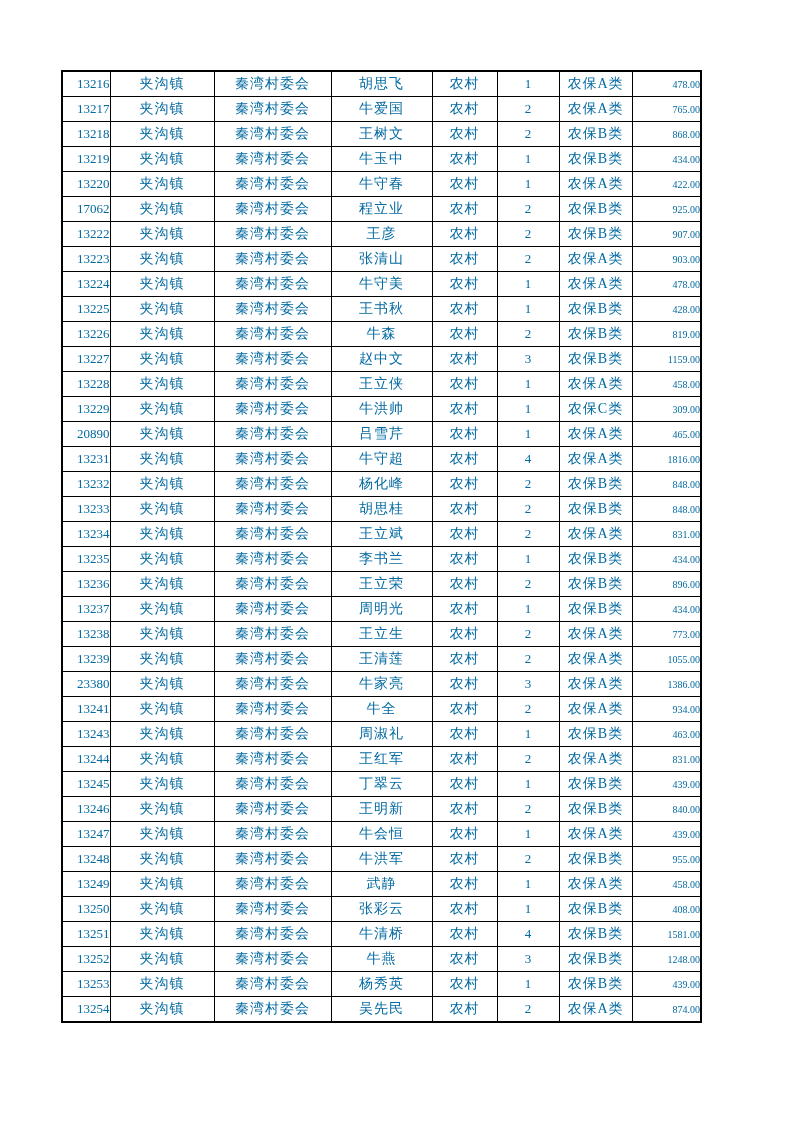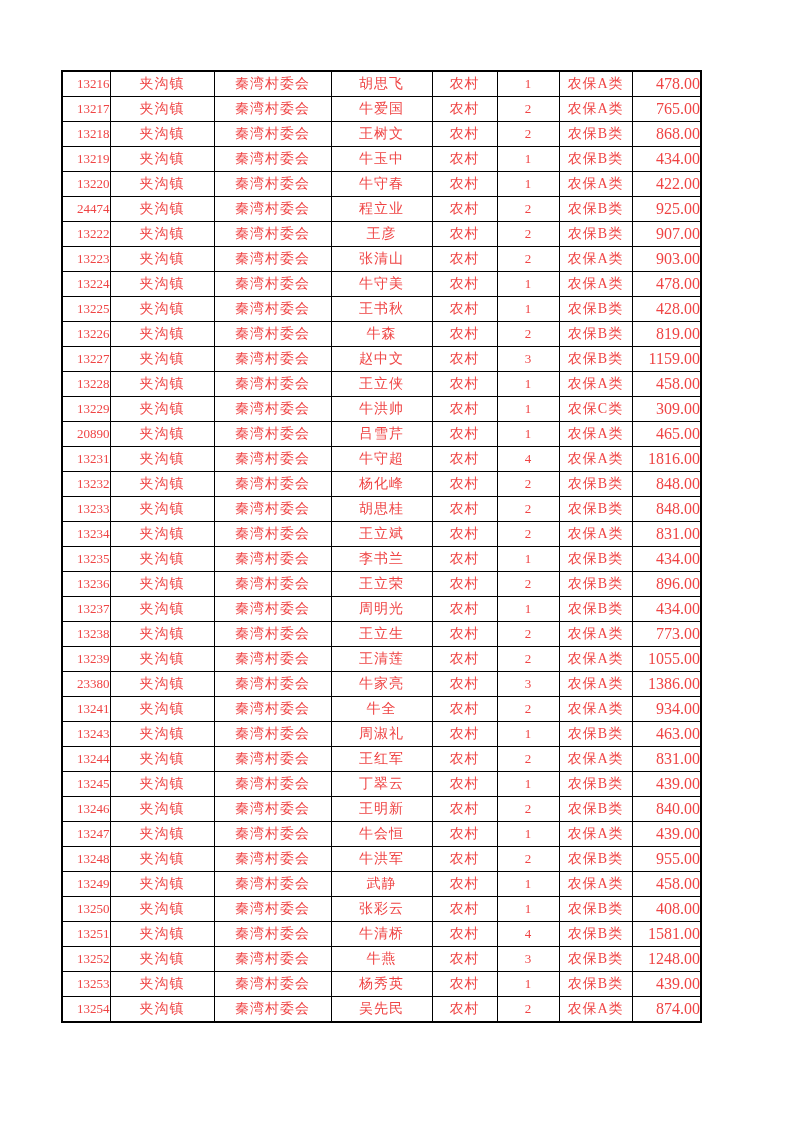--- a/index.html
+++ b/index.html
@@ -7,21 +7,21 @@
     padding: 0;
     background: #ffffff;
   }
   .page {
     position: relative;
     width: 794px;
     height: 1122px;
     background: #ffffff;
     overflow: hidden;
     font-family: "Liberation Serif", "DejaVu Serif", serif;
-    color: #ef4444;
+    color: #0369a1;
   }
   table.roster {
     position: absolute;
     left: 61px;
     top: 70px;
     width: 641px;
     border-collapse: collapse;
     table-layout: fixed;
     border: 2px solid #000000;
   }
@@ -55,21 +55,21 @@
     letter-spacing: 1px;
   }
   td.c-person_count {
     text-align: center;
     font-size: 13px;
     letter-spacing: 0;
   }
   td.c-amount {
     text-align: right;
     padding-right: 4px;
-    font-size: 16px;
+    font-size: 10px;
   }
 </style>
 </head>
 <body>
 
 <div class="page">
   <table class="roster">
     <colgroup>
       <col class="w-row_id">
       <col class="w-town">
@@ -125,21 +125,21 @@
           <td class="c-row_id">13220</td>
           <td class="c-town">夹沟镇</td>
           <td class="c-village">秦湾村委会</td>
           <td class="c-person_name">牛守春</td>
           <td class="c-residence_type">农村</td>
           <td class="c-person_count">1</td>
           <td class="c-insurance_category">农保A类</td>
           <td class="c-amount">422.00</td>
         </tr>
         <tr>
-          <td class="c-row_id">24474</td>
+          <td class="c-row_id">17062</td>
           <td class="c-town">夹沟镇</td>
           <td class="c-village">秦湾村委会</td>
           <td class="c-person_name">程立业</td>
           <td class="c-residence_type">农村</td>
           <td class="c-person_count">2</td>
           <td class="c-insurance_category">农保B类</td>
           <td class="c-amount">925.00</td>
         </tr>
         <tr>
           <td class="c-row_id">13222</td>

